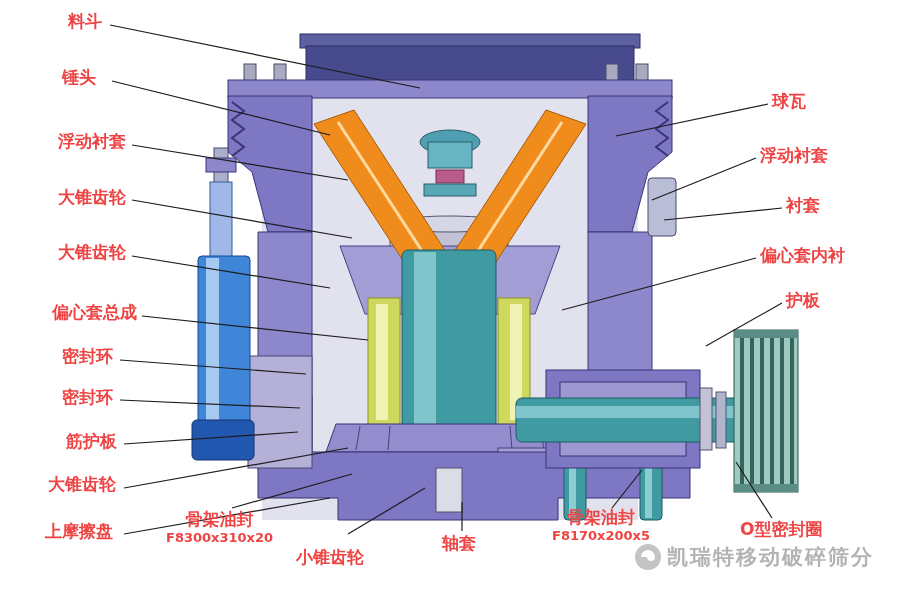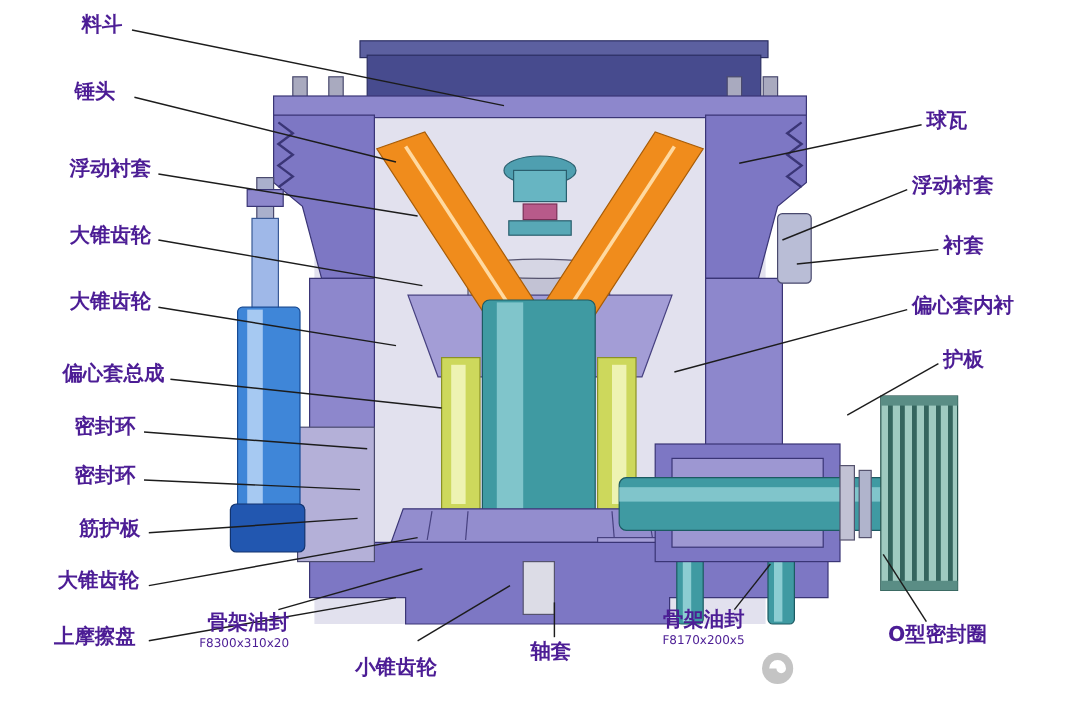--- a/index.html
+++ b/index.html
@@ -1,21 +1,21 @@
 <!DOCTYPE html>
 <html><head>
 <meta charset="utf-8">
 <style>
   html,body{margin:0;padding:0;background:#fff;}
   #stage{position:relative;width:900px;height:600px;background:#ffffff;overflow:hidden;
          font-family:"DejaVu Sans","Liberation Sans",sans-serif;}
   #machine-svg{position:absolute;left:0;top:0;width:900px;height:600px;}
-  .lbl{position:absolute;font-size:17px;font-weight:600;color:#4c1d95;white-space:nowrap;line-height:1.15;}
-  .lbl .sub{font-size:10px;font-weight:400;margin-top:1px;}
-  .lbl.center{text-align:right;}
+  .lbl{position:absolute;font-size:17px;font-weight:600;color:#ef4444;white-space:nowrap;line-height:1.15;}
+  .lbl .sub{font-size:13px;font-weight:700;margin-top:1px;}
+  .lbl.center{text-align:center;}
   #watermark{position:absolute;left:634px;top:543px;display:flex;align-items:center;gap:5px;}
   #watermark .wm-text{font-size:21px;font-weight:700;color:#b3b3b3;letter-spacing:2px;}
 </style>
 </head>
 <body>
 
 <div id="stage">
 
   <svg id="machine-svg" viewBox="0 0 900 600">
 
@@ -183,15 +183,16 @@
   <div class="lbl" style="left:760px;top:146px">浮动衬套</div>
   <div class="lbl" style="left:786px;top:196px">衬套</div>
   <div class="lbl" style="left:760px;top:246px">偏心套内衬</div>
   <div class="lbl" style="left:786px;top:291px">护板</div>
 
   <div id="watermark">
     <svg width="28" height="28">
       <circle cx="14" cy="14" r="13" fill="#c4c4c4"></circle>
       <path d="M7,14 a7,7 0 0 1 14,0 a4,4 0 0 1 -8,0" fill="#ffffff"></path>
     </svg>
+    <span class="wm-text">凯瑞特移动破碎筛分</span>
   </div>
 
 </div>
 
 </body></html>

